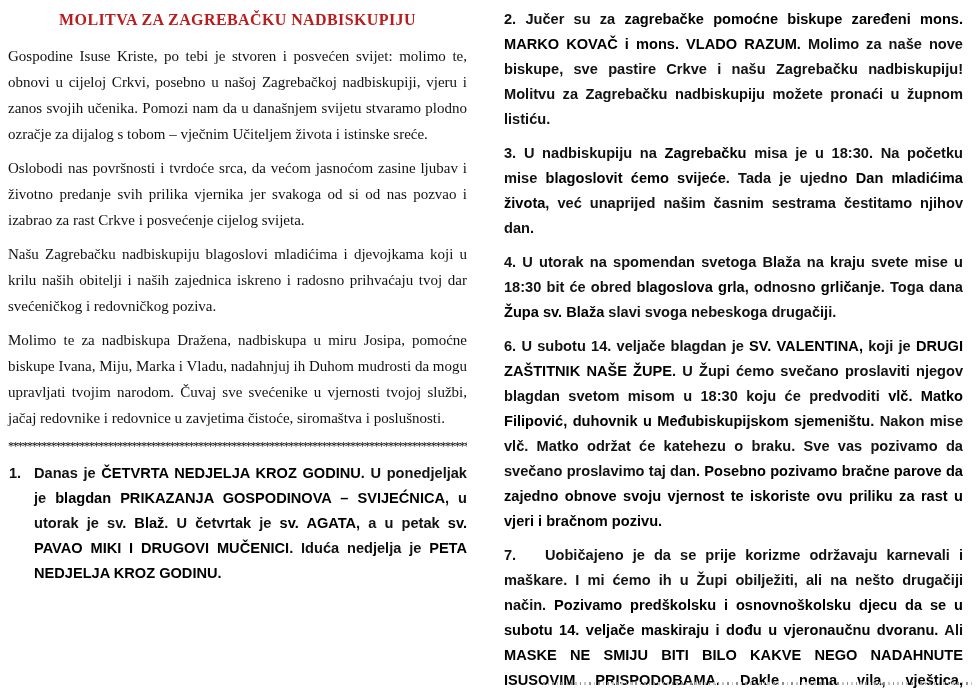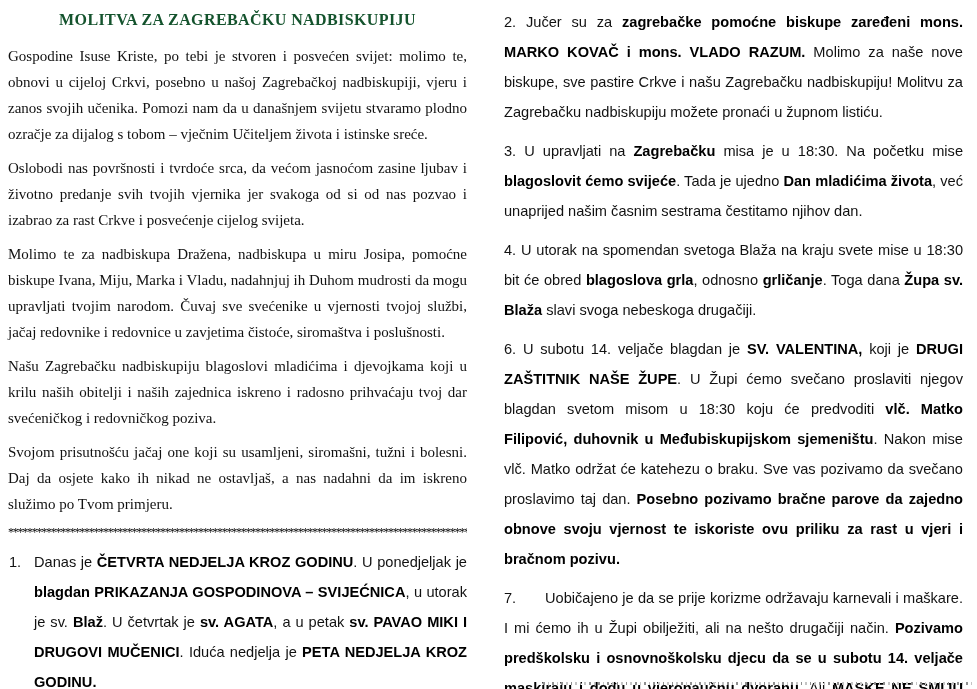--- a/index.html
+++ b/index.html
@@ -17,21 +17,21 @@
   }
   .col { flex: 1 1 0; min-width: 0; }
 
   
   .title {
     font-family: "Liberation Serif", serif;
     font-size: 16px;
     font-weight: bold;
     letter-spacing: 0.4px;
     text-align: center;
-    color: #14532d;
+    color: #b91c1c;
     margin: 4px 0 14px 0;
   }
   .serif-p {
     font-family: "Liberation Serif", serif;
     font-size: 15px;
     line-height: 26px;
     text-align: justify;
     margin: 0 0 8px 0;
   }
   .stars {
@@ -41,23 +41,24 @@
     white-space: nowrap;
     overflow: hidden;
     color: #000;
     margin: 8px 0 7px 0;
   }
 
   
   .ann {
     font-family: "Liberation Sans", sans-serif;
     font-size: 14.6px;
-    line-height: 30px;
+    line-height: 25px;
     text-align: justify;
     margin: 0 0 9px 0;
+    font-weight: bold;
   }
   .ann b { color: #000; }
   .hang { position: relative; padding-left: 26px; }
   .hang .num { position: absolute; left: 1px; top: 0; }
   .num-wide { display: inline-block; width: 41px; }
 
   .dotted-line {
     position: absolute;
     left: 543px;
     top: 682px;
@@ -73,33 +74,32 @@
   }
 </style>
 </head>
 <body>
 
 <div class="page">
   <div class="col">
     <div class="title">MOLITVA ZA ZAGREBAČKU NADBISKUPIJU</div>
     <div id="prayer-container">
         <p class="serif-p">Gospodine Isuse Kriste, po tebi je stvoren i posvećen svijet: molimo te, obnovi u cijeloj Crkvi, posebno u našoj Zagrebačkoj nadbiskupiji, vjeru i zanos svojih učenika. Pomozi nam da u današnjem svijetu stvaramo plodno ozračje za dijalog s tobom – vječnim Učiteljem života i istinske sreće.</p>
-        <p class="serif-p">Oslobodi nas površnosti i tvrdoće srca, da većom jasnoćom zasine ljubav i životno predanje svih tvojih vjernika jer svakoga od si od nas pozvao i izabrao za rast Crkve i posvećenje cijelog svijeta.</p>
+        <p class="serif-p">Oslobodi nas površnosti i tvrdoće srca, da većom jasnoćom zasine ljubav i životno predanje svih prilika vjernika jer svakoga od si od nas pozvao i izabrao za rast Crkve i posvećenje cijelog svijeta.</p>
+        <p class="serif-p">Našu Zagrebačku nadbiskupiju blagoslovi mladićima i djevojkama koji u krilu naših obitelji i naših zajednica iskreno i radosno prihvaćaju tvoj dar svećeničkog i redovničkog poziva.</p>
         <p class="serif-p">Molimo te za nadbiskupa Dražena, nadbiskupa u miru Josipa, pomoćne biskupe Ivana, Miju, Marka i Vladu, nadahnjuj ih Duhom mudrosti da mogu upravljati tvojim narodom. Čuvaj sve svećenike u vjernosti tvojoj službi, jačaj redovnike i redovnice u zavjetima čistoće, siromaštva i poslušnosti.</p>
-        <p class="serif-p">Našu Zagrebačku nadbiskupiju blagoslovi mladićima i djevojkama koji u krilu naših obitelji i naših zajednica iskreno i radosno prihvaćaju tvoj dar svećeničkog i redovničkog poziva.</p>
-        <p class="serif-p">Svojom prisutnošću jačaj one koji su usamljeni, siromašni, tužni i bolesni. Daj da osjete kako ih nikad ne ostavljaš, a nas nadahni da im iskreno služimo po Tvom primjeru.</p>
       </div>
     <div class="stars">**************************************************************************************************</div>
     <div id="left-list-container">
         <p class="ann hang"><span class="num">1.</span><span>Danas je </span><b>ČETVRTA NEDJELJA KROZ GODINU</b><span>. U ponedjeljak je </span><b>blagdan PRIKAZANJA GOSPODINOVA – SVIJEĆNICA</b><span>, u utorak je sv. </span><b>Blaž</b><span>. U četvrtak je </span><b>sv. AGATA</b><span>, a u petak </span><b>sv. PAVAO MIKI I DRUGOVI MUČENICI</b><span>. Iduća nedjelja je </span><b>PETA NEDJELJA KROZ GODINU.</b></p>
       </div>
   </div>
   <div class="col">
     <div id="right-list-container">
         <p class="ann"><span>2.</span> <span>Jučer su za </span><b>zagrebačke pomoćne biskupe zaređeni mons. MARKO KOVAČ i mons. VLADO RAZUM.</b><span> Molimo za naše nove biskupe, sve pastire Crkve i našu Zagrebačku nadbiskupiju! Molitvu za Zagrebačku nadbiskupiju možete pronaći u župnom listiću.</span></p>
-        <p class="ann"><span>3.</span> <span>U upravljati na </span><b>Zagrebačku</b><span> misa je u 18:30. Na početku mise </span><b>blagoslovit ćemo svijeće</b><span>. Tada je ujedno </span><b>Dan mladićima života</b><span>, već unaprijed našim časnim sestrama čestitamo njihov dan.</span></p>
+        <p class="ann"><span>3.</span> <span>U nadbiskupiju na </span><b>Zagrebačku</b><span> misa je u 18:30. Na početku mise </span><b>blagoslovit ćemo svijeće</b><span>. Tada je ujedno </span><b>Dan mladićima života</b><span>, već unaprijed našim časnim sestrama čestitamo njihov dan.</span></p>
         <p class="ann"><span>4.</span> <span>U utorak na spomendan svetoga Blaža na kraju svete mise u 18:30 bit će obred </span><b>blagoslova grla</b><span>, odnosno </span><b>grličanje</b><span>. Toga dana </span><b>Župa sv. Blaža</b><span> slavi svoga nebeskoga drugačiji.</span></p>
         <p class="ann"><span>6.</span> <span>U subotu 14. veljače blagdan je </span><b>SV. VALENTINA,</b><span> koji je </span><b>DRUGI ZAŠTITNIK NAŠE ŽUPE</b><span>. U Župi ćemo svečano proslaviti njegov blagdan svetom misom u 18:30 koju će predvoditi </span><b>vlč. Matko Filipović, duhovnik u Međubiskupijskom sjemeništu</b><span>. Nakon mise vlč. Matko održat će katehezu o braku. Sve vas pozivamo da svečano proslavimo taj dan. </span><b>Posebno pozivamo bračne parove da zajedno obnove svoju vjernost te iskoriste ovu priliku za rast u vjeri i bračnom pozivu.</b></p>
         <p class="ann"><span class="num-wide">7.</span><span>Uobičajeno je da se prije korizme održavaju karnevali i maškare. I mi ćemo ih u Župi obilježiti, ali na nešto drugačiji način. </span><b>Pozivamo predškolsku i osnovnoškolsku djecu da se u subotu 14. veljače maskiraju i dođu u vjeronaučnu dvoranu.</b><span> Ali </span><b>MASKE NE SMIJU BITI BILO KAKVE NEGO NADAHNUTE ISUSOVIM PRISPODOBAMA. Dakle nema vila, vještica, superheroja i slično već treba zaviriti u EVANĐELJA i tamo potražiti inspiraciju za svoju masku.</b><span> To će biti prilika da još više upoznamo Isusa i na zanimljiv način puno toga naučimo o njegovim prispodobama. Okupljanje je </span></p>
       </div>
   </div>
   <div class="dotted-line"></div>
 </div>
 
 </body></html>

